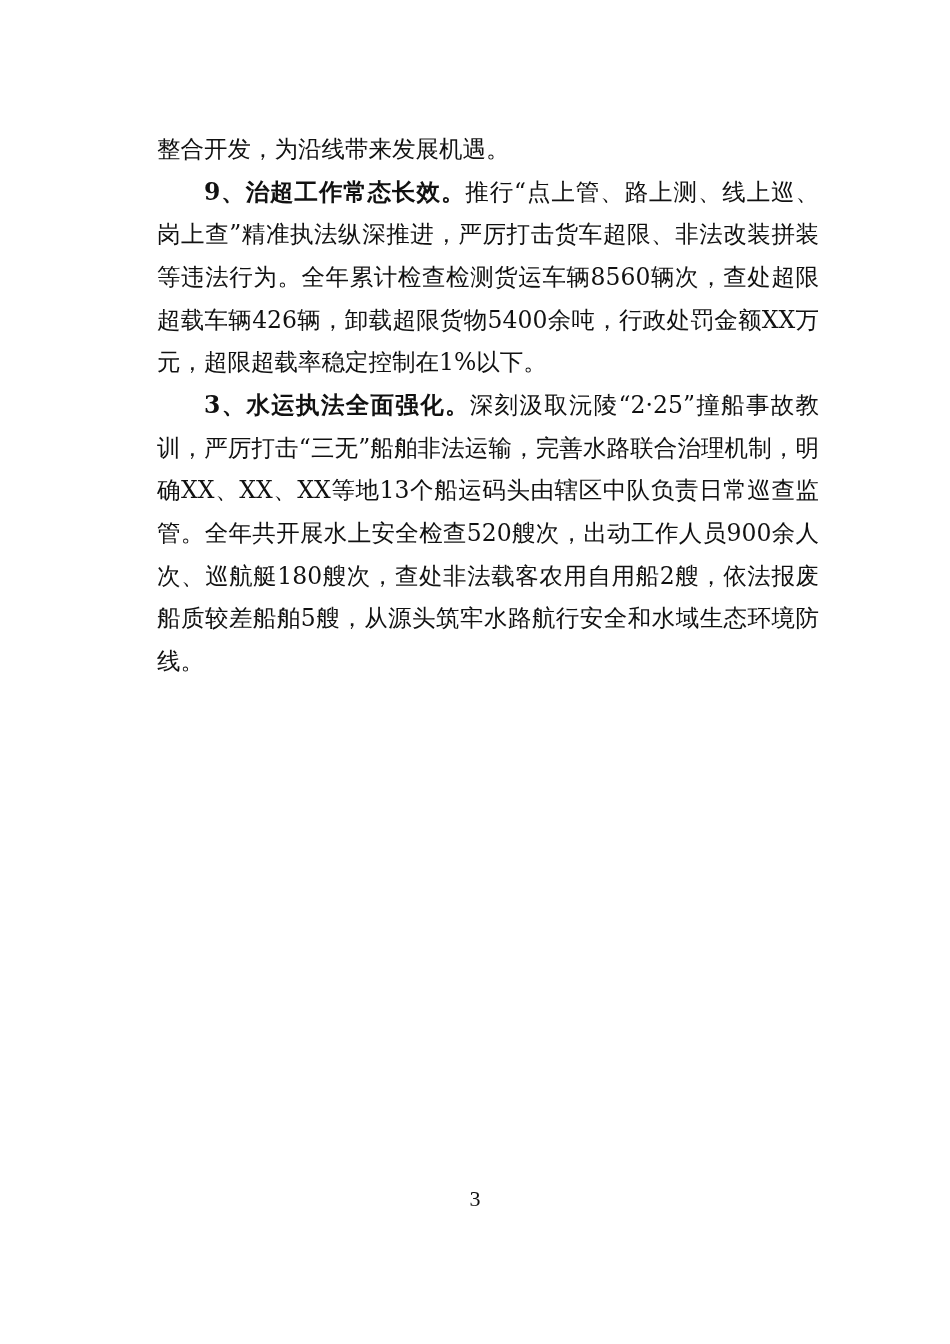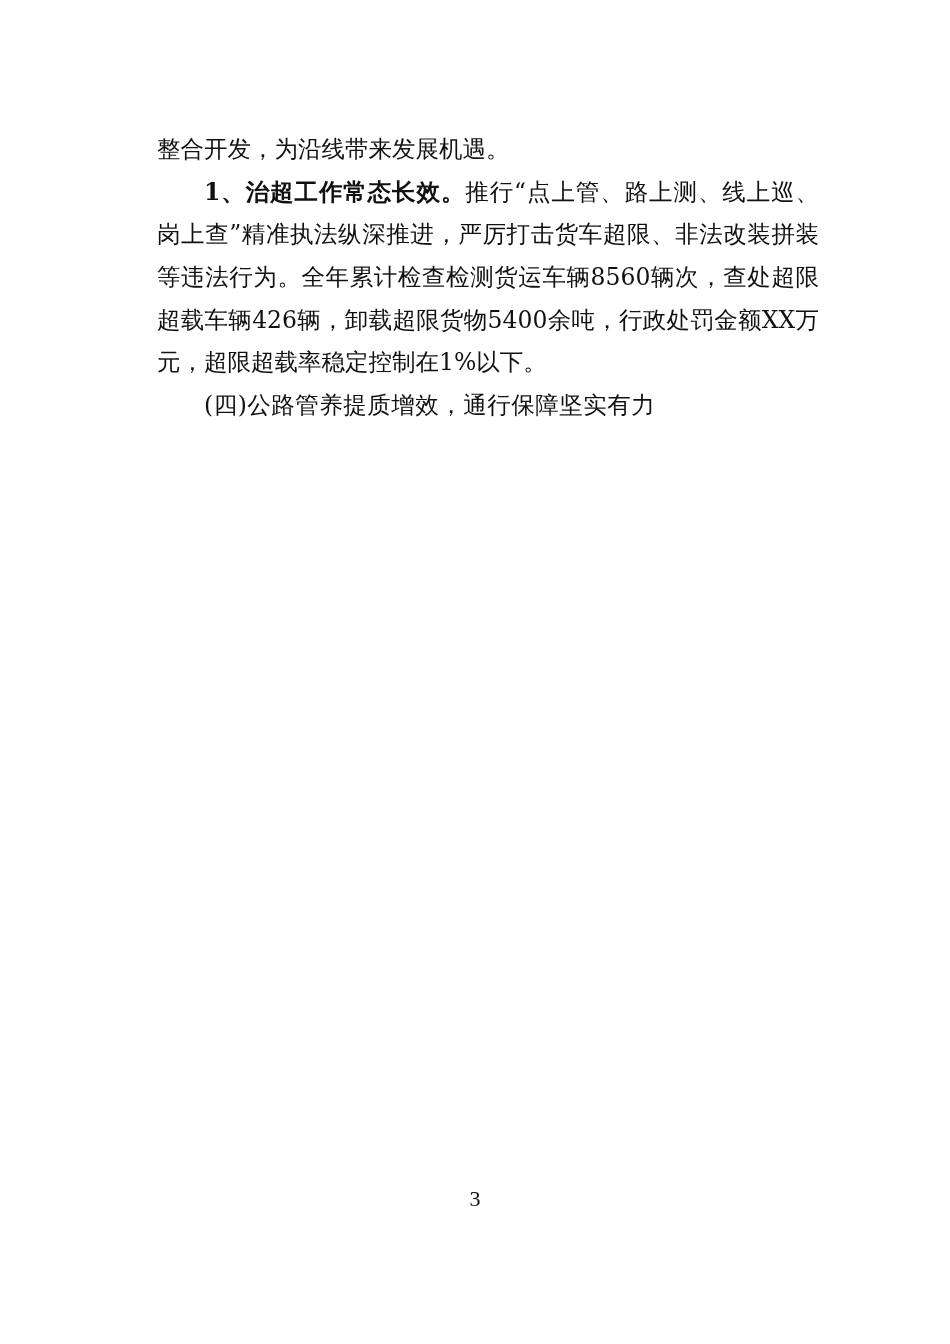--- a/index.html
+++ b/index.html
@@ -51,20 +51,20 @@
       color: #111111;
     }
   </style>
 </head>
 <body>
 
 <div class="page">
   <p class="para">整合开发，为沿线带来发展机遇。</p>
 
 
-  <p class="para indent"><span class="bold">1、治超工作常态长效。</span><span>推行“点上管、路上测、线上巡、岗上查”精准执法纵深推进，严厉打击货车超限、非法改装拼装等违法行为。全年累计检查检测货运车辆8560辆次，查处超限超载车辆426辆，卸载超限货物5400余吨，行政处罚金额XX万元，超限超载率稳定控制在1%以下。</span></p>
+  <p class="para indent"><span class="bold">9、治超工作常态长效。</span><span>推行“点上管、路上测、线上巡、岗上查”精准执法纵深推进，严厉打击货车超限、非法改装拼装等违法行为。全年累计检查检测货运车辆8560辆次，查处超限超载车辆426辆，卸载超限货物5400余吨，行政处罚金额XX万元，超限超载率稳定控制在1%以下。</span></p>
 
 
+  <p class="para indent"><span class="bold">3、水运执法全面强化。</span><span>深刻汲取沅陵“2·25”撞船事故教训，严厉打击“三无”船舶非法运输，完善水路联合治理机制，明确XX、XX、XX等地13个船运码头由辖区中队负责日常巡查监管。全年共开展水上安全检查520艘次，出动工作人员900余人次、巡航艇180艘次，查处非法载客农用自用船2艘，依法报废船质较差船舶5艘，从源头筑牢水路航行安全和水域生态环境防线。</span></p>
 
-  <p class="para heading">(四)公路管养提质增效，通行保障坚实有力</p>
 </div>
 
 <div class="page-number">3</div>
 
 </body></html>

